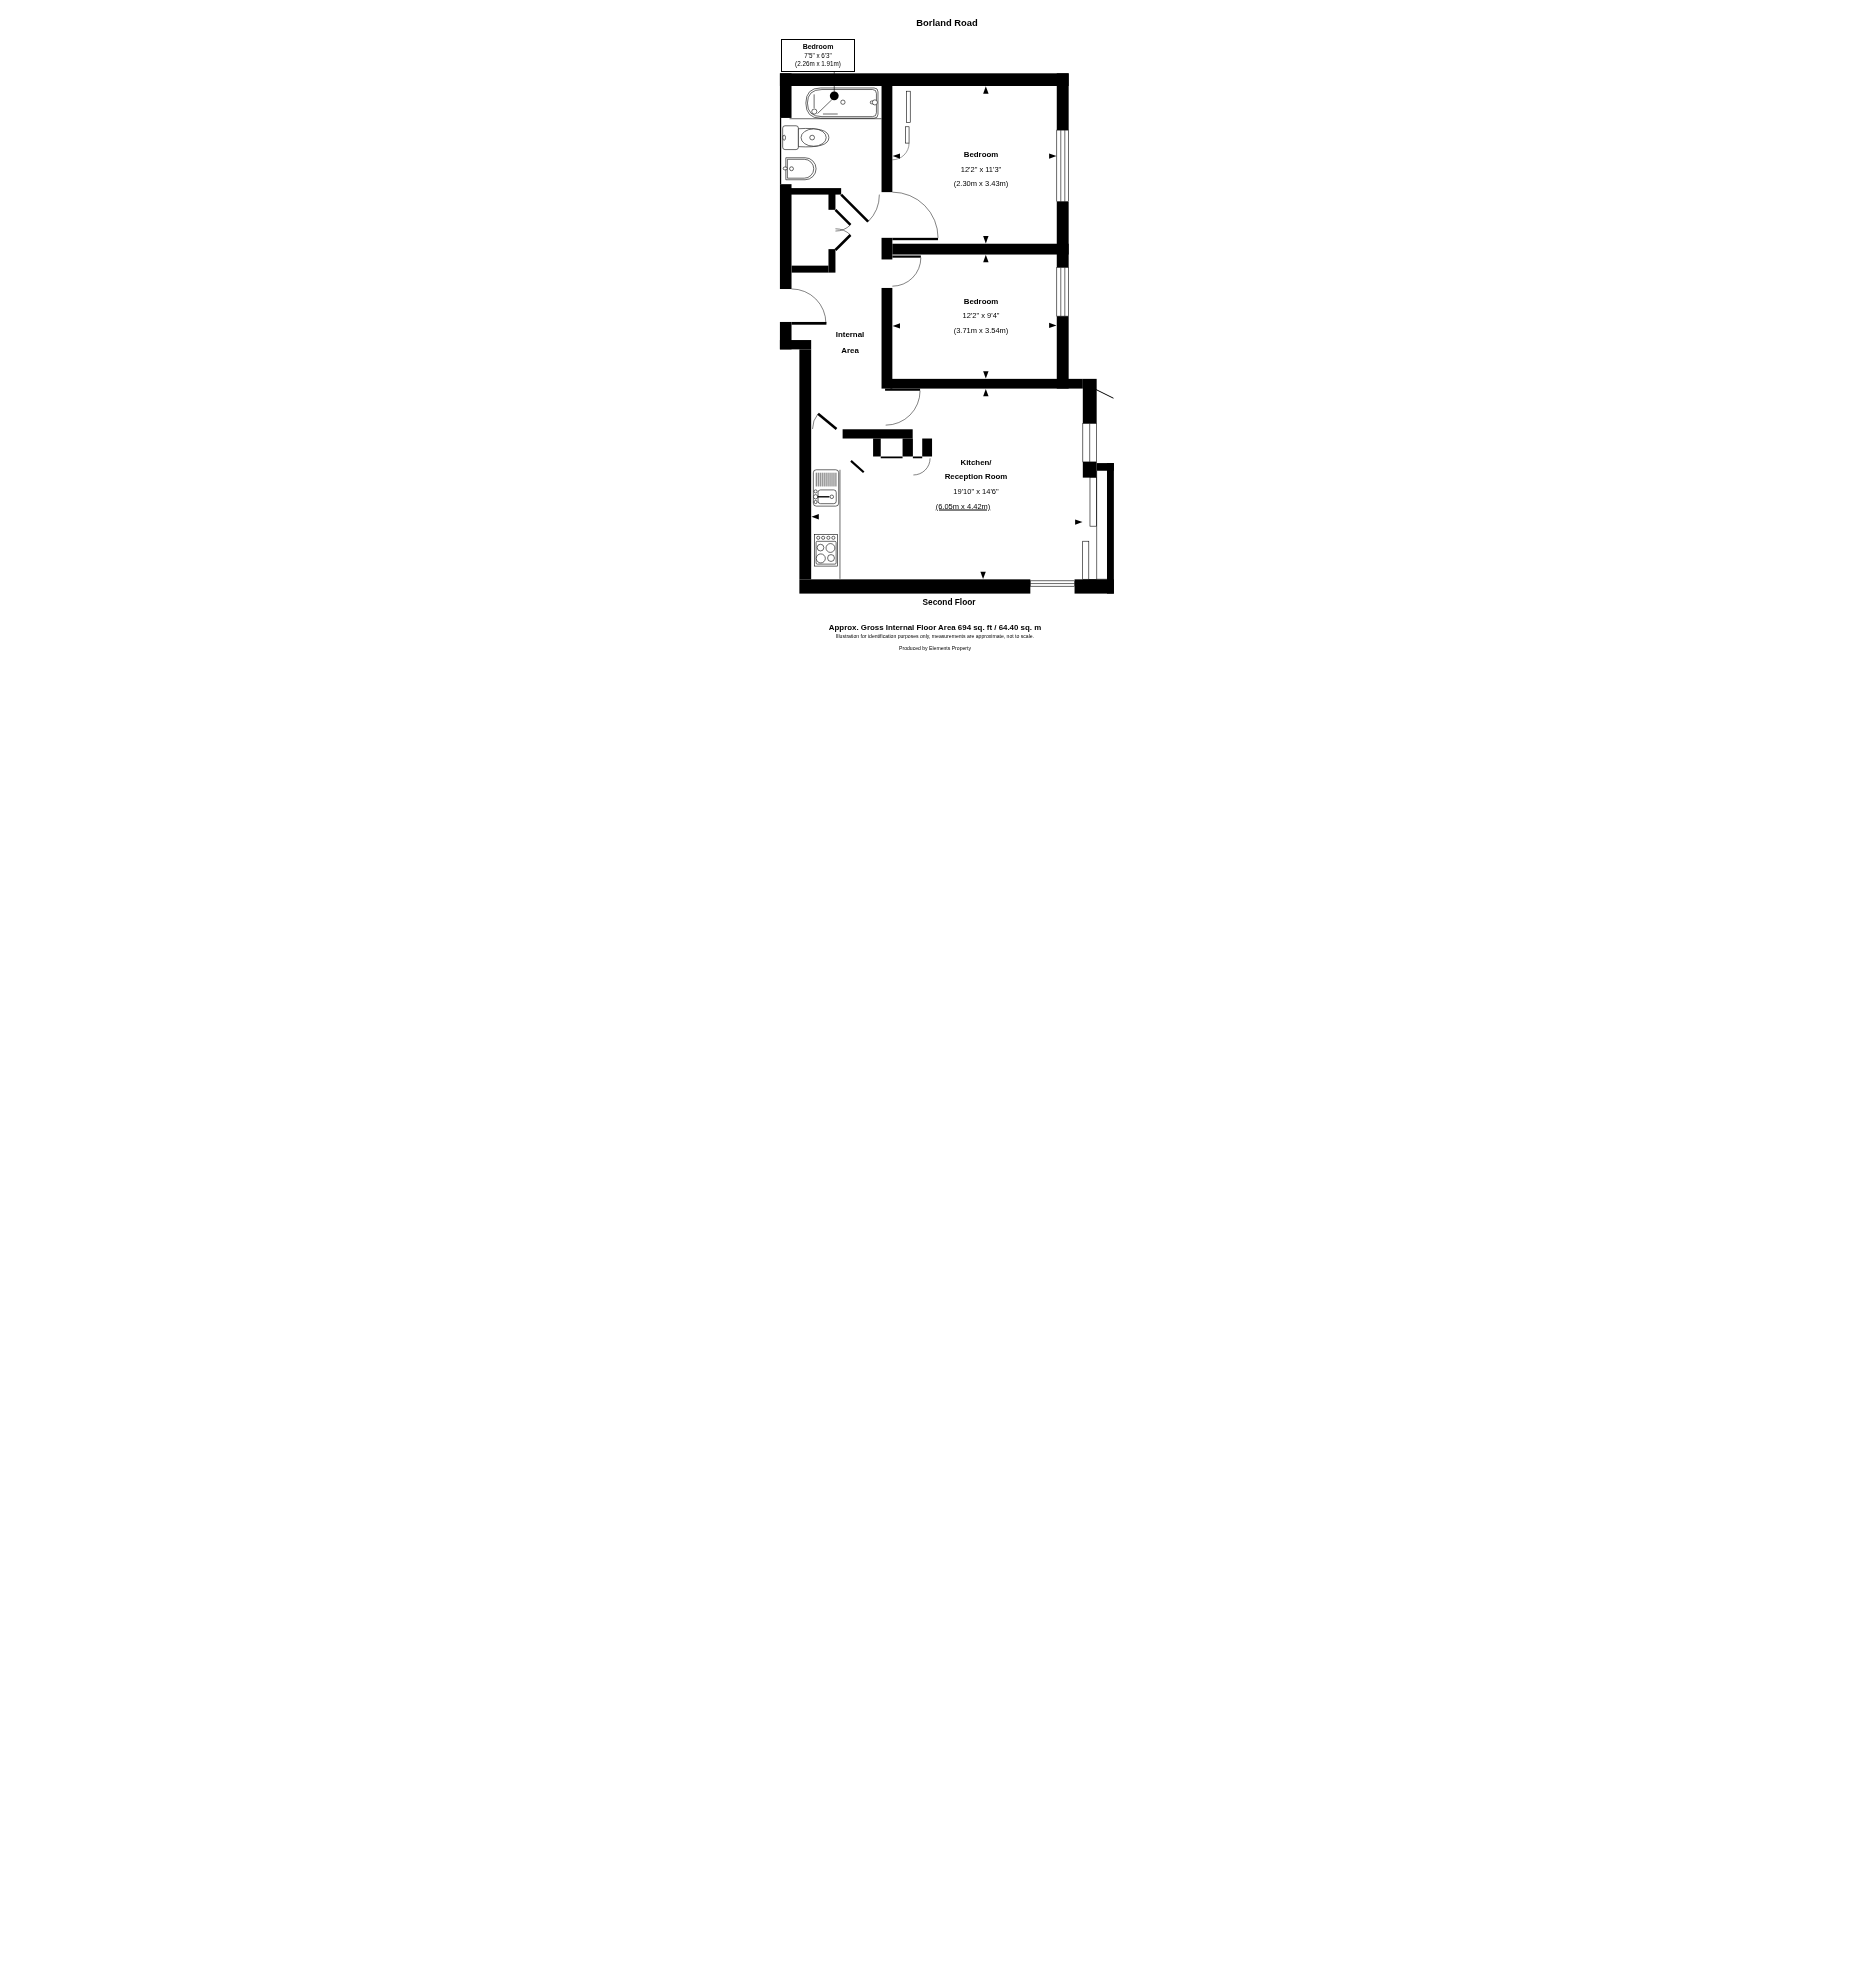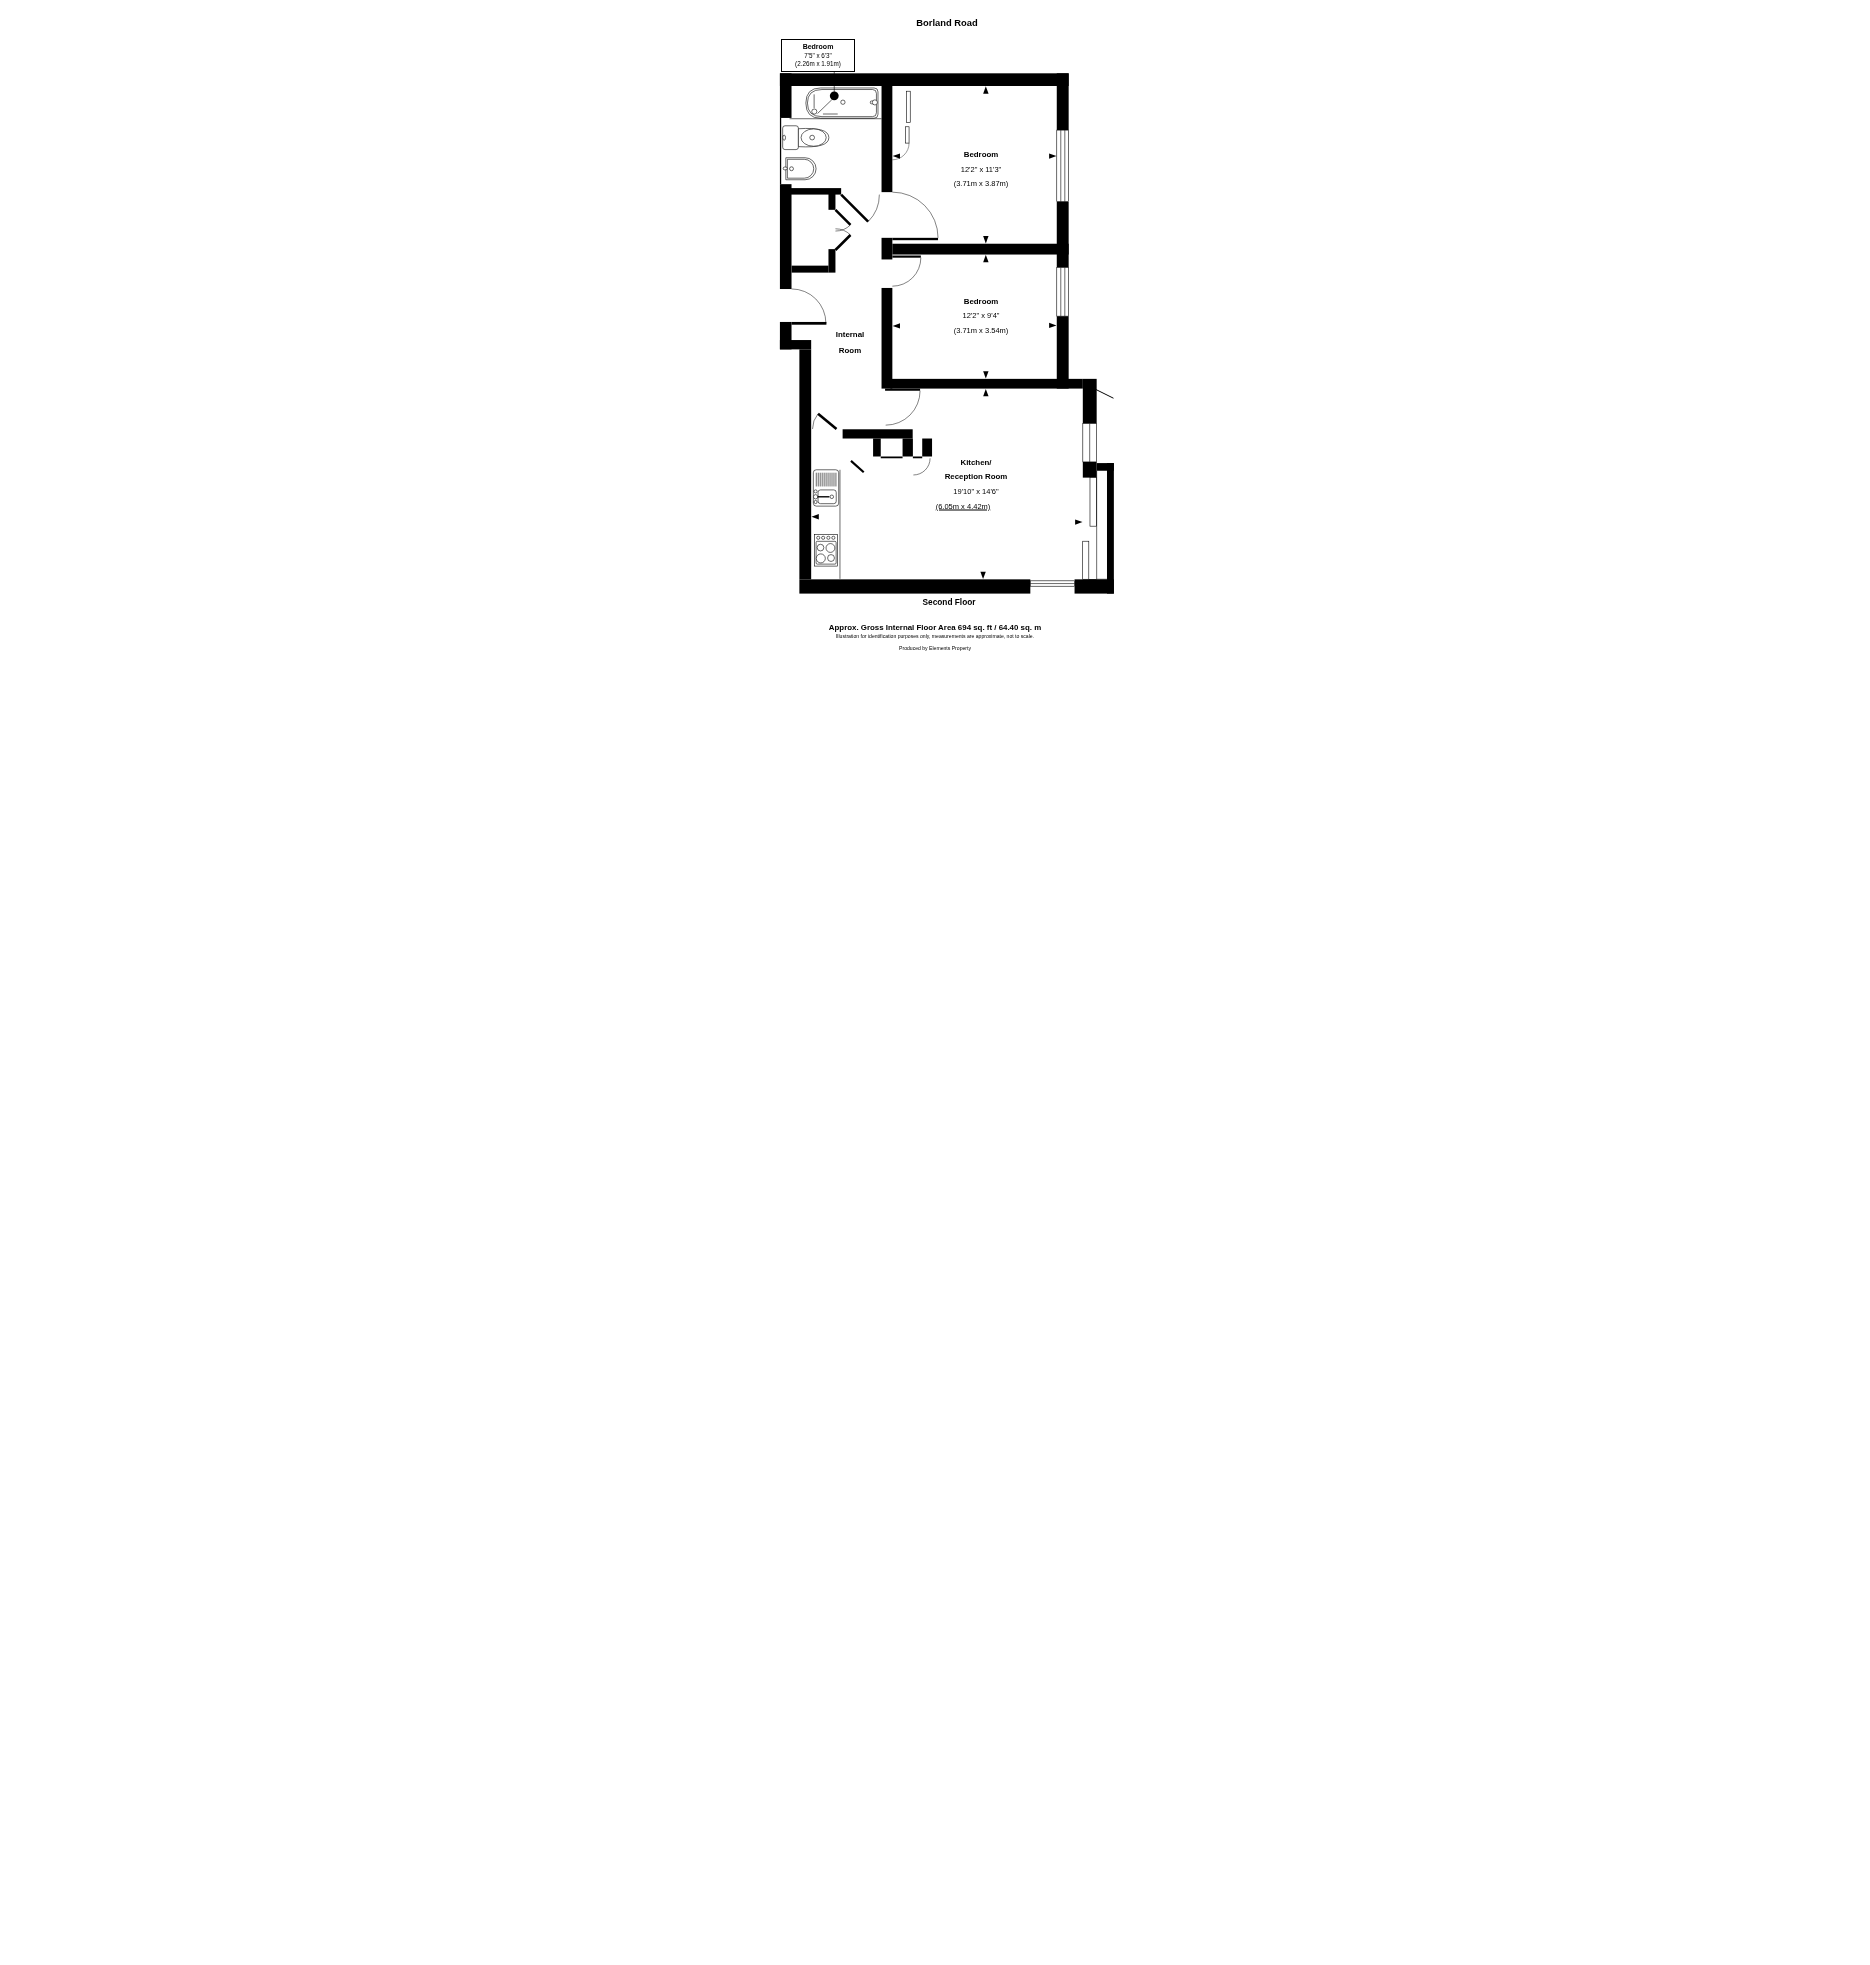--- a/index.html
+++ b/index.html
@@ -203,28 +203,28 @@
   <div class="lbl title b" style="left:234px;top:22.4px;padding-left:24px;">Borland Road</div>
 
   <div class="callout">
     <div class="cn">Bedroom</div>
     <div class="cd">7'5" x 6'3"</div>
     <div class="cd">(2.26m x 1.91m)</div>
   </div>
 
   <div class="lbl room-name" style="left:280px;top:154px;">Bedroom</div>
   <div class="lbl room-dim" style="left:280px;top:169px;">12'2" x 11'3"</div>
-  <div class="lbl room-dim" style="left:280px;top:183px;">(3.71m x 3.87m)</div>
+  <div class="lbl room-dim" style="left:280px;top:183px;">(2.30m x 3.43m)</div>
 
   <div class="lbl room-name" style="left:280px;top:301px;">Bedroom</div>
   <div class="lbl room-dim" style="left:280px;top:315px;">12'2" x 9'4"</div>
   <div class="lbl room-dim" style="left:280px;top:330px;">(3.71m x 3.54m)</div>
 
   <div class="lbl room-name" style="left:149px;top:334px;">Internal</div>
-  <div class="lbl room-name" style="left:149px;top:350px;">Room</div>
+  <div class="lbl room-name" style="left:149px;top:350px;">Area</div>
 
   <div class="lbl room-name" style="left:275px;top:462px;">Kitchen/</div>
   <div class="lbl room-name" style="left:275px;top:476px;">Reception Room</div>
   <div class="lbl room-dim" style="left:275px;top:491px;">19'10" x 14'6"</div>
   <div class="lbl room-dim" style="left:262px;top:506px;text-decoration:underline;">(6.05m x 4.42m)</div>
 
   <div class="lbl floor" style="left:248px;top:602px;">Second Floor</div>
   <div class="lbl area" style="left:234px;top:627px;">Approx. Gross Internal Floor Area 694 sq. ft / 64.40 sq. m</div>
   <div class="lbl small" style="left:234px;top:636px;">Illustration for identification purposes only, measurements are approximate, not to scale.</div>
   <div class="lbl small" style="left:234px;top:648px;">Produced by Elements Property</div>

